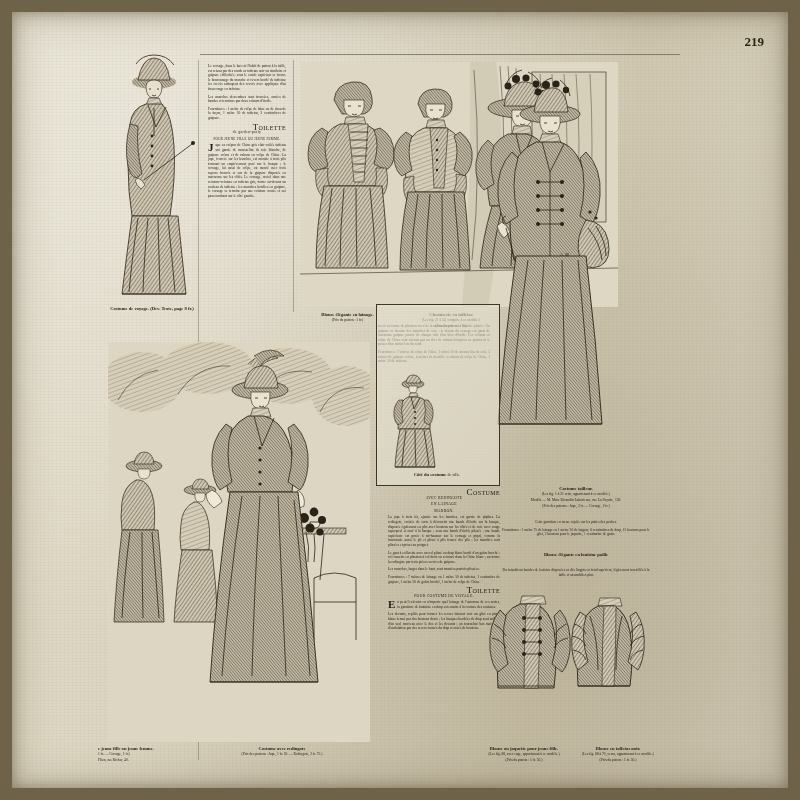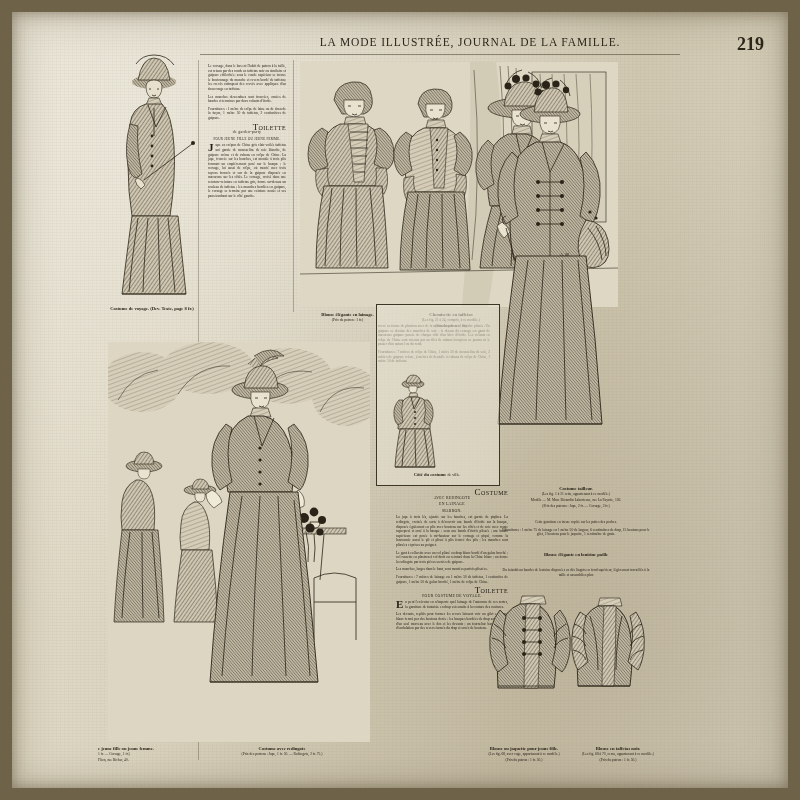--- a/index.html
+++ b/index.html
@@ -35,21 +35,21 @@
   
   .masthead{
     position:absolute;left:248px;top:24px;width:420px;
     text-align:center;
     font-size:11.5px;letter-spacing:.9px;color:#2b2619;
     font-variant:small-caps;
     white-space:nowrap;
   }
   .folio{
     position:absolute;right:24px;top:22px;
-    font-size:18px;font-weight:bold;color:#2b2619;
+    font-size:13px;font-weight:bold;color:#2b2619;
   }
   .rule{
     position:absolute;left:188px;top:42px;width:480px;height:1px;
     background:#4a422e;opacity:.55;
   }
   .vrule{
     position:absolute;background:#4a422e;opacity:.35;width:1px;
   }
 
   
@@ -93,21 +93,20 @@
     position:absolute;border:1px solid #3d3627;background:rgba(232,227,212,.55);
   }
 </style>
 </head>
 <body>
 
 <div class="page">
   <div class="grain"></div>
 
   <div class="rule"></div>
-  <div class="masthead">LA MODE ILLUSTRÉE, JOURNAL DE LA FAMILLE.</div>
   <div class="folio">219</div>
 
   <div class="vrule" style="left:186px;top:48px;height:700px;"></div>
   <div class="vrule" style="left:281px;top:48px;height:252px;"></div>
 
   <div class="fig" style="left:96px;top:40px;width:92px;height:250px;">
     <svg width="92" height="250" viewBox="0 0 92 250">
       <defs>
         <pattern id="hA" width="3" height="3" patternUnits="userSpaceOnUse" patternTransform="rotate(35)">
           <rect width="3" height="3" fill="#cfc7b2"></rect>
@@ -430,21 +429,21 @@
           <path d="M38 58 q3 20 5 36"></path>
         </g>
       <path d="M9 95 l40 0" class="ink" stroke-width="0.8"></path>
     </svg>
   </div>
   <div class="cap" style="left:366px;top:460px;width:118px;">
     <b>Côté du costume</b>
     <span>de ville.</span>
   </div>
 
-  <div class="col" style="left:384px;top:474px;width:112px;">
+  <div class="col" style="left:376px;top:474px;width:112px;">
     <div class="hdr big">Costume</div>
     <div class="sub">AVEC REDINGOTE</div>
     <div class="sub">EN LAINAGE</div>
     <div class="sub">MARRON.</div>
     <p>La jupe à trois lés, ajustée sur les hanches, est garnie de piqûres. La redingote, croisée de sorte à découvrir une bande d'étoffe sur la basque, disposée également en plis avec boutons sur les côtés et de soie avec rouge superposé et orné à la basque ; sous une bande d'étoffe plissée ; une bande supérieure est posée à mi-hauteur sur le corsage et piqué, comme la boutonnée aussi le pli et plissé à plis froncé des plis ; les manches sont plissées et prises au poignet.</p>
     <p>Le gant à collerette avec un col plissé ou drap blanc bordé d'un galon broché ; col cassette en plastron à col droit ou ceinturé dans la Chine blanc ; un forme la redingote par trois pièces serrées de guipure.</p>
     <p>Les manches, larges dans le haut, sont montées parfois plissées.</p>
     <p>Fournitures : 7 mètres de lainage ou 1 mètre 50 de taffetas, 1 centimètre de guipure, 1 mètre 50 de galon broché, 1 mètre de crêpe de Chine.</p>
     <div class="hdr big">Toilette</div>
     <div class="sub">POUR COSTUME DE VOYAGE.</div>

